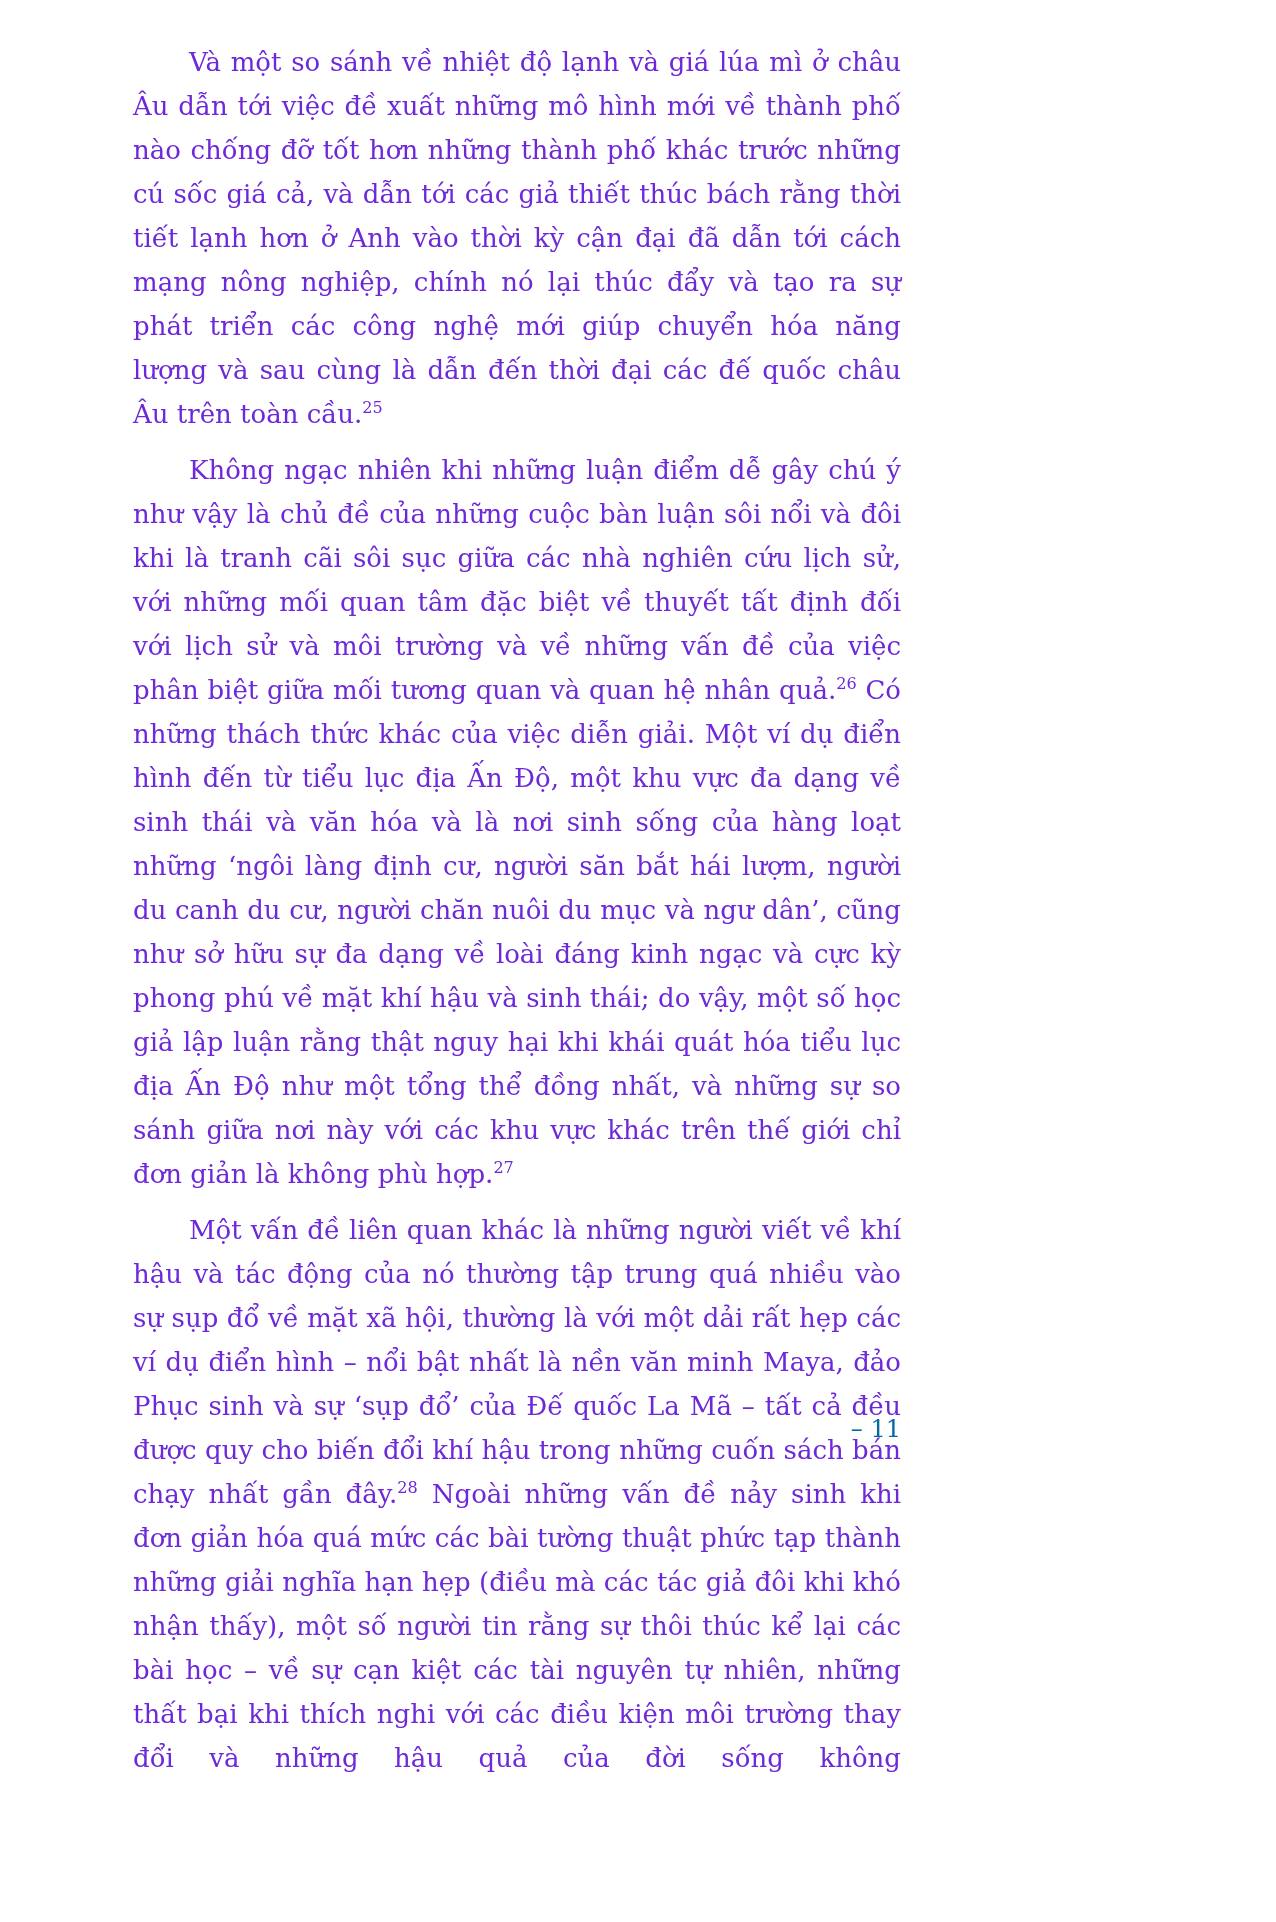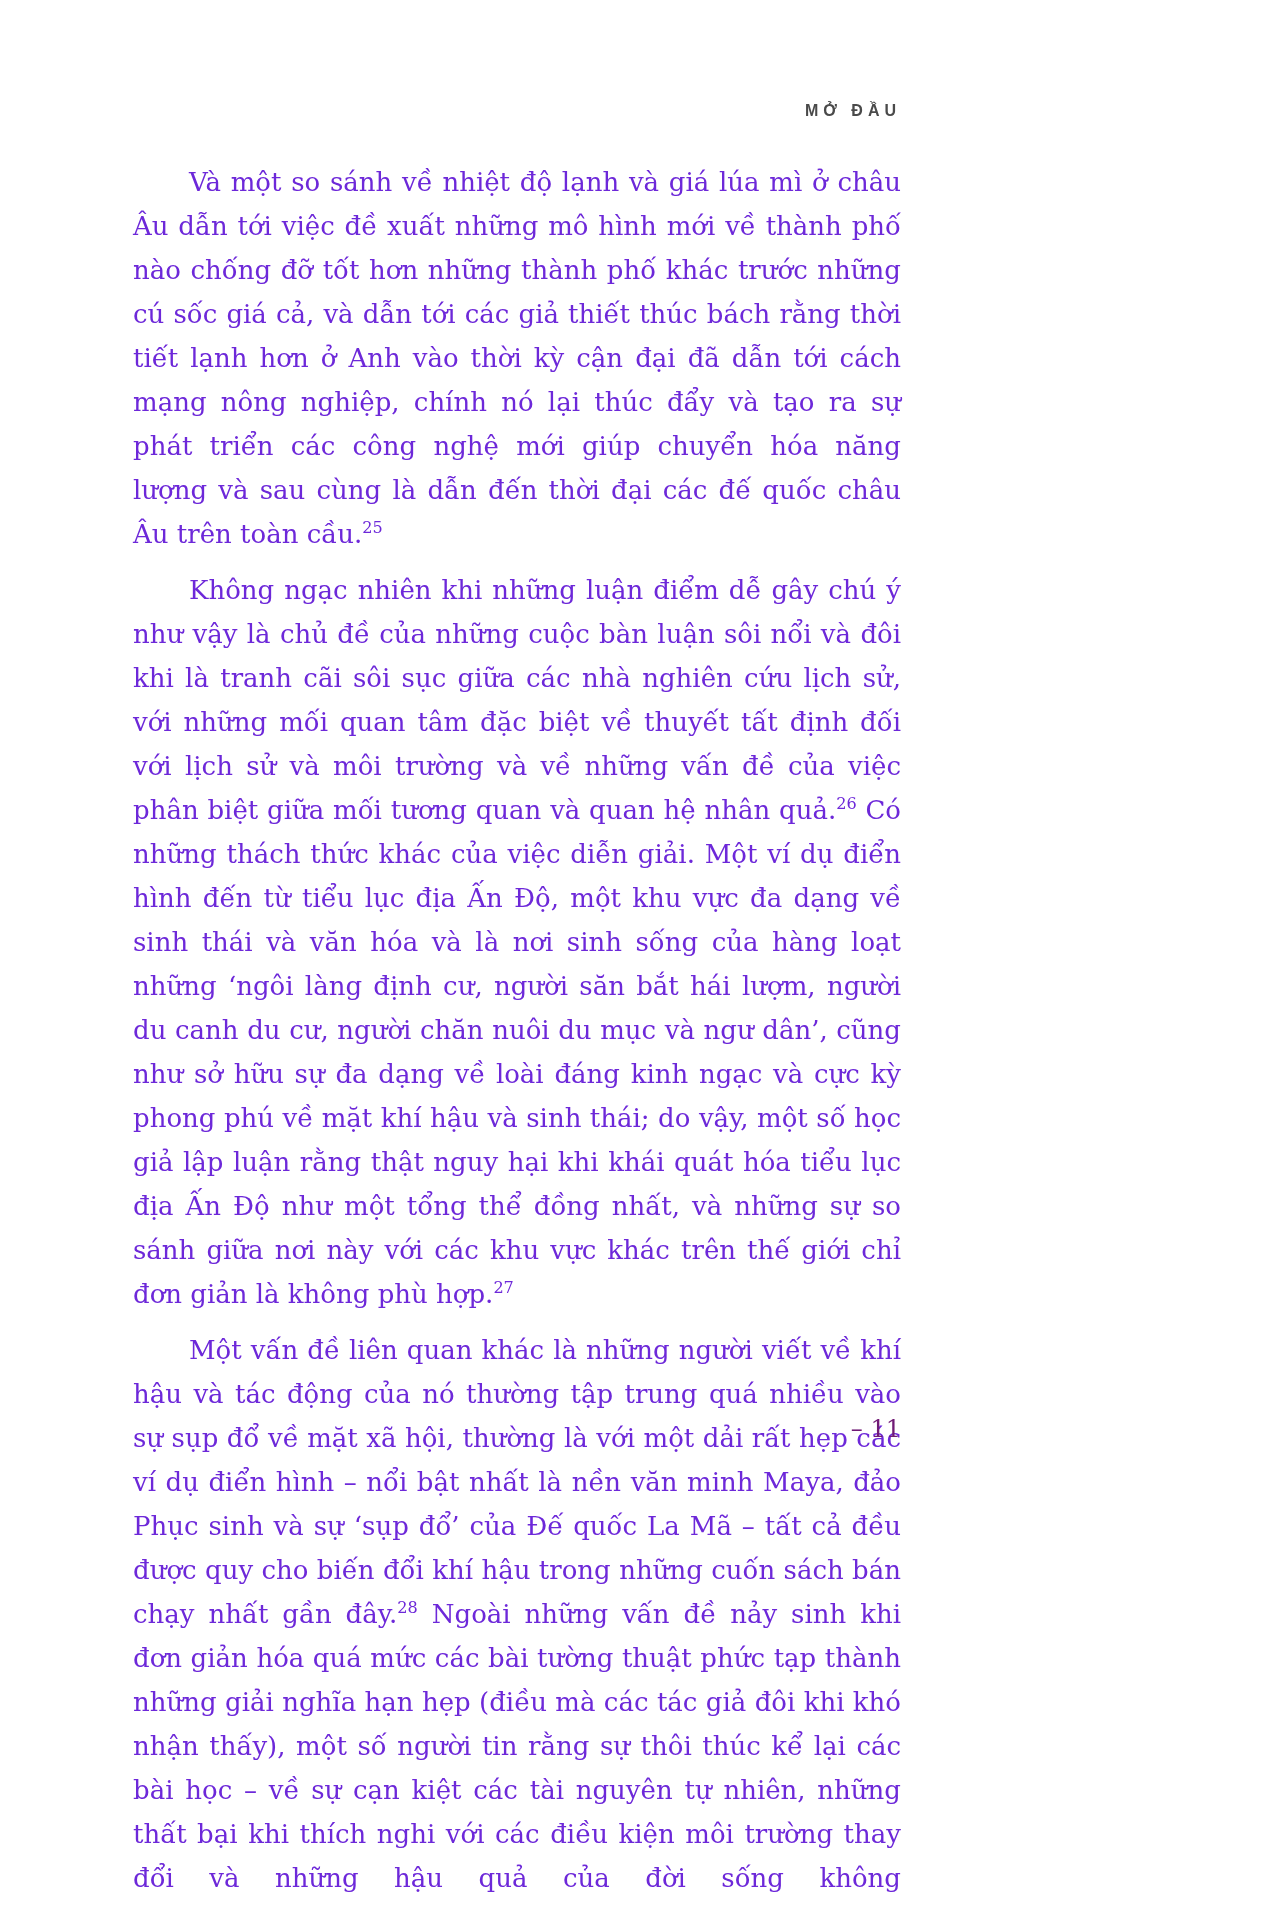--- a/index.html
+++ b/index.html
@@ -49,29 +49,28 @@
     line-height: 0;
     vertical-align: super;
   }
   .page-footer {
     position: absolute;
     top: 1415px;
     left: 133px;
     width: 768px;
     text-align: right;
     font-size: 24px;
-    color: #701a75;
+    color: #0369a1;
   }
 </style>
 </head>
 <body>
 
 <div class="page">
   <div class="content">
-    <div class="running-header">MỞ ĐẦU</div>
     <div class="body-text">
         <p class="para"><span>Và một so sánh về nhiệt độ lạnh và giá lúa mì ở châu Âu dẫn tới việc đề xuất những mô hình mới về thành phố nào chống đỡ tốt hơn những thành phố khác trước những cú sốc giá cả, và dẫn tới các giả thiết thúc bách rằng thời tiết lạnh hơn ở Anh vào thời kỳ cận đại đã dẫn tới cách mạng nông nghiệp, chính nó lại thúc đẩy và tạo ra sự phát triển các công nghệ mới giúp chuyển hóa năng lượng và sau cùng là dẫn đến thời đại các đế quốc châu Âu trên toàn cầu.</span><sup>25</sup></p>
         <p class="para"><span>Không ngạc nhiên khi những luận điểm dễ gây chú ý như vậy là chủ đề của những cuộc bàn luận sôi nổi và đôi khi là tranh cãi sôi sục giữa các nhà nghiên cứu lịch sử, với những mối quan tâm đặc biệt về thuyết tất định đối với lịch sử và môi trường và về những vấn đề của việc phân biệt giữa mối tương quan và quan hệ nhân quả.</span><sup>26</sup><span> Có những thách thức khác của việc diễn giải. Một ví dụ điển hình đến từ tiểu lục địa Ấn Độ, một khu vực đa dạng về sinh thái và văn hóa và là nơi sinh sống của hàng loạt những ‘ngôi làng định cư, người săn bắt hái lượm, người du canh du cư, người chăn nuôi du mục và ngư dân’, cũng như sở hữu sự đa dạng về loài đáng kinh ngạc và cực kỳ phong phú về mặt khí hậu và sinh thái; do vậy, một số học giả lập luận rằng thật nguy hại khi khái quát hóa tiểu lục địa Ấn Độ như một tổng thể đồng nhất, và những sự so sánh giữa nơi này với các khu vực khác trên thế giới chỉ đơn giản là không phù hợp.</span><sup>27</sup></p>
         <p class="para"><span>Một vấn đề liên quan khác là những người viết về khí hậu và tác động của nó thường tập trung quá nhiều vào sự sụp đổ về mặt xã hội, thường là với một dải rất hẹp các ví dụ điển hình – nổi bật nhất là nền văn minh Maya, đảo Phục sinh và sự ‘sụp đổ’ của Đế quốc La Mã – tất cả đều được quy cho biến đổi khí hậu trong những cuốn sách bán chạy nhất gần đây.</span><sup>28</sup><span> Ngoài những vấn đề nảy sinh khi đơn giản hóa quá mức các bài tường thuật phức tạp thành những giải nghĩa hạn hẹp (điều mà các tác giả đôi khi khó nhận thấy), một số người tin rằng sự thôi thúc kể lại các bài học – về sự cạn kiệt các tài nguyên tự nhiên, những thất bại khi thích nghi với các điều kiện môi trường thay đổi và những hậu quả của đời sống không</span></p>
       </div>
   </div>
   <div class="page-footer">– 11</div>
 </div>
 
 </body></html>

